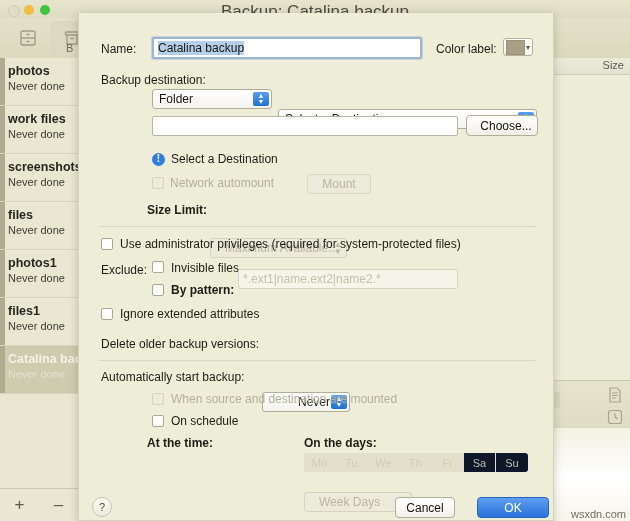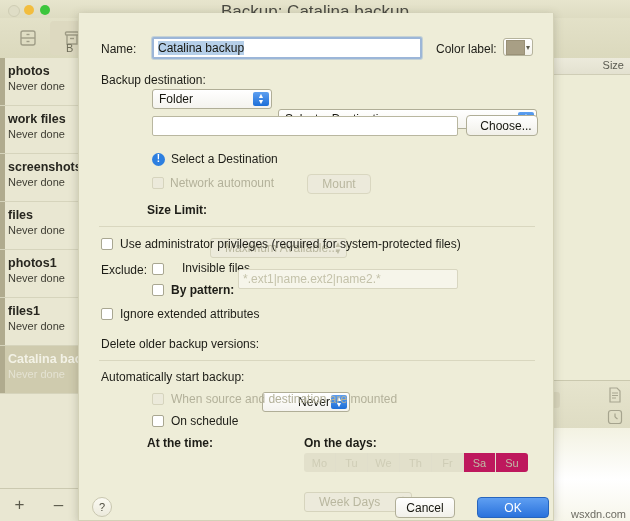--- a/index.html
+++ b/index.html
@@ -211,21 +211,21 @@
   
   .days { position: absolute; display: flex; border-radius: 3px; overflow: hidden; }
   .days .day {
     width: 32px; height: 19px; box-sizing: border-box;
     display: flex; align-items: center; justify-content: center;
     font-size: 11px;
     border-right: 1px solid #e0decb;
   }
   .days .day:last-child { border-right: none; }
   .day.on  { background: #e2e0cb; color: #cfcdb6; }
-  .day.off { background: #be185d; color: #bfbda6; }
+  .day.off { background: #0f172a; color: #bfbda6; }
 
   .helpbtn {
     position: absolute; width: 18px; height: 18px; border-radius: 50%;
     background: linear-gradient(#fbfaf3, #eceadc);
     border: 1px solid #c9c7b0;
     display: flex; align-items: center; justify-content: center;
     font-size: 11px; color: #4e4d40;
   }
   .color-swatch {
     position: relative; width: 30px; height: 18px; box-sizing: border-box;
@@ -390,21 +390,21 @@
     </div>
 
     <div class="sep" style="left:20px; top:213px; width:436px;"></div>
 
     <div class="row" style="left:22px; top:224px; display:flex; align-items:center; gap:7px;">
       <span class="cbox"></span>
       <span class="lbl">Use administrator privileges (required for system-protected files)</span>
     </div>
 
     <div class="row lbl" style="left:22px; top:250px;">Exclude:</div>
-    <div class="row" style="left:73px; top:248px; display:flex; align-items:flex-end; gap:18px;">
+    <div class="row" style="left:73px; top:248px; display:flex; align-items:flex-start; gap:7px;">
       <span class="cbox"></span>
       <span class="lbl">Invisible files</span>
     </div>
 
     <div class="row" style="left:73px; top:270px; display:flex; align-items:center; gap:7px;">
       <span class="cbox"></span>
       <span class="lbl bold">By pattern:</span>
     </div>
     <div class="row tfield" style="left:159px; top:256px; width:220px; height:20px; background:#f6f5ea; border-color:#d8d6c0;align-items:center;">
       <span style="color:#c4c2aa;">*.ext1|name.ext2|name2.*</span>

